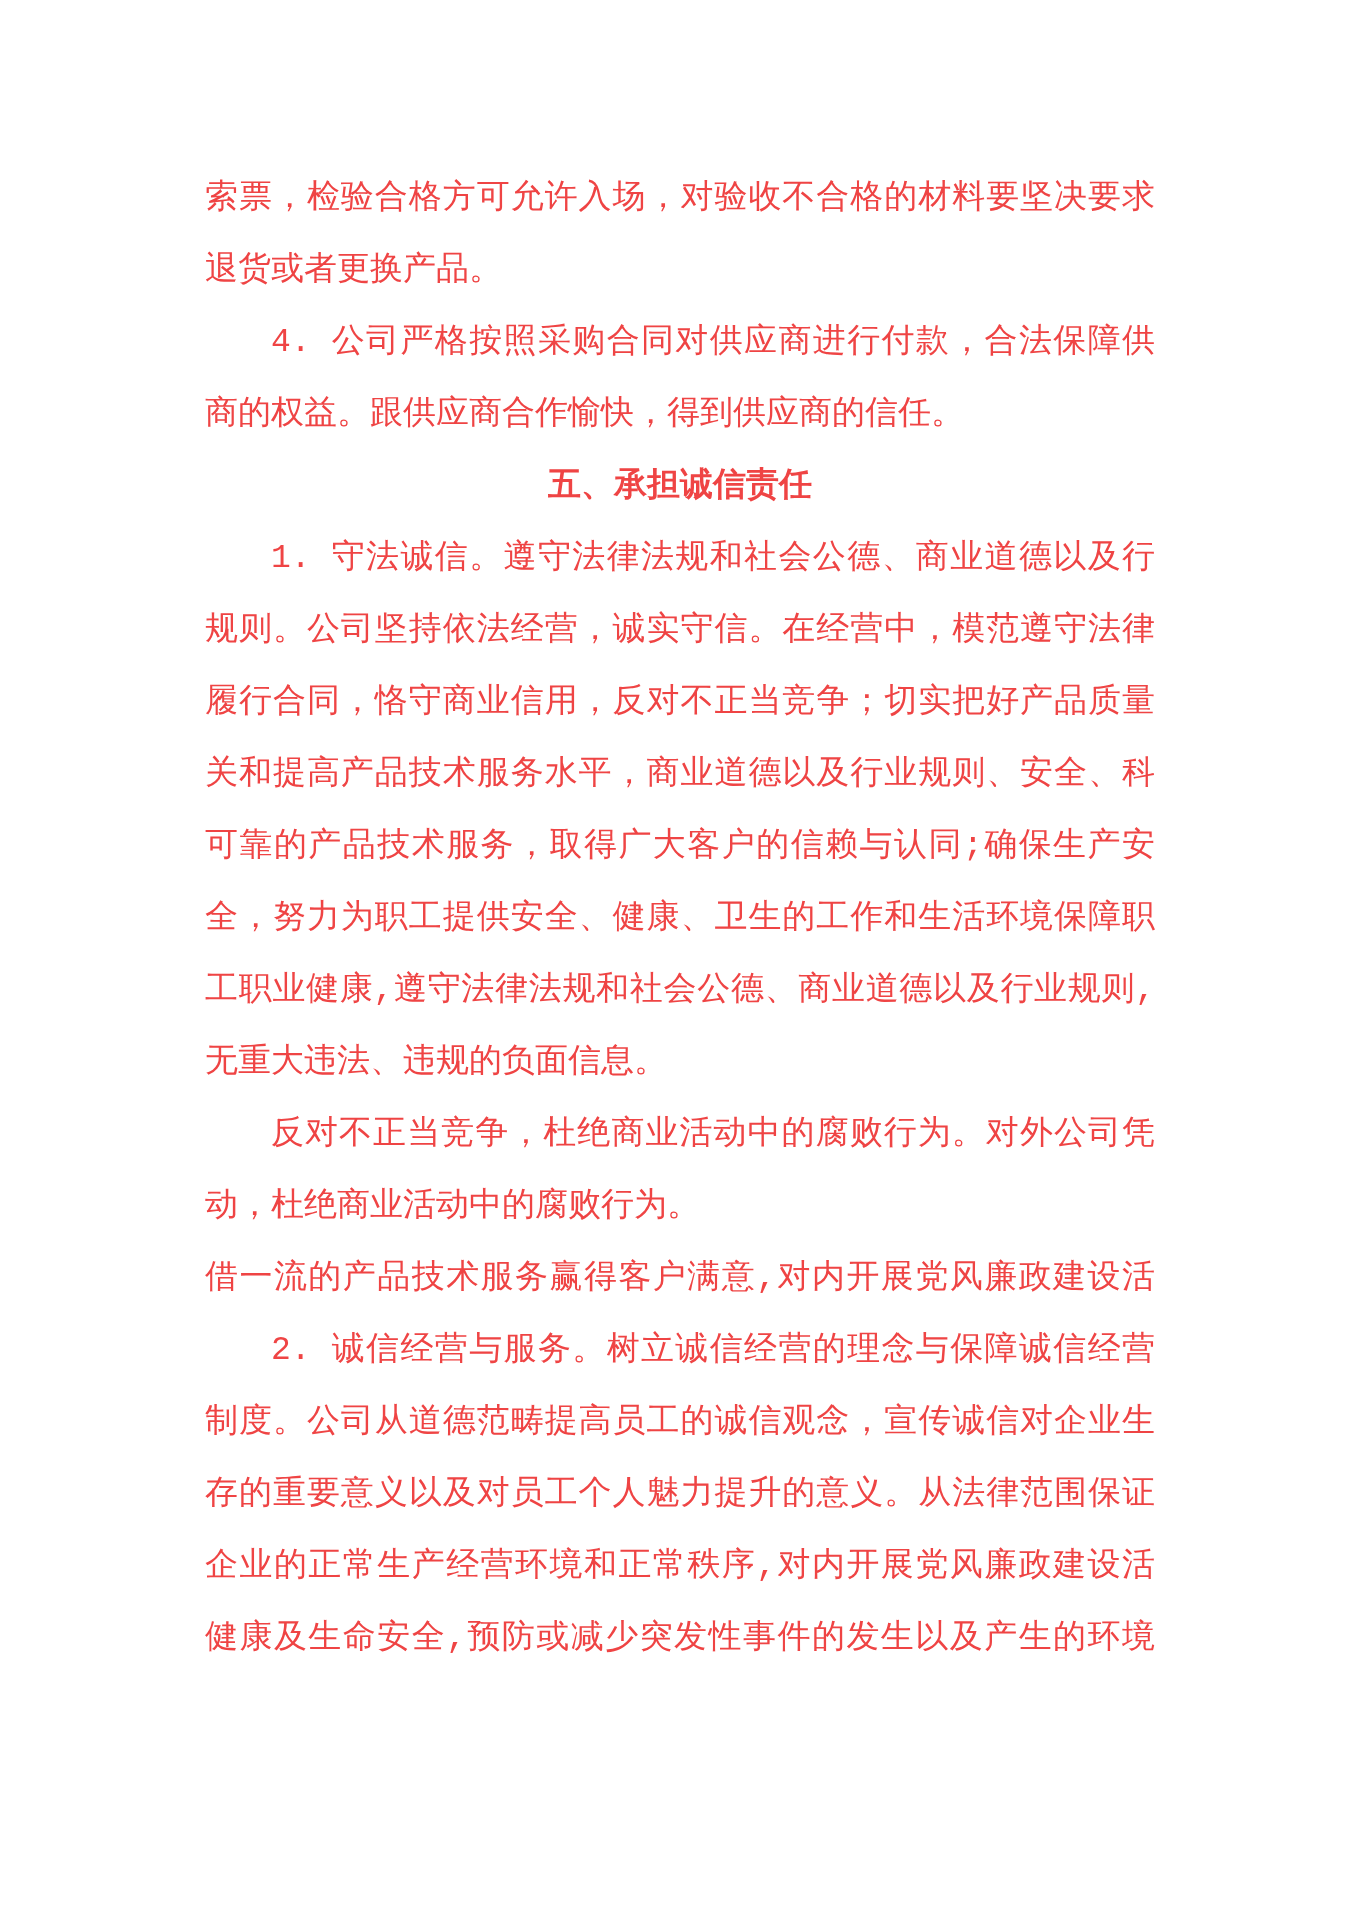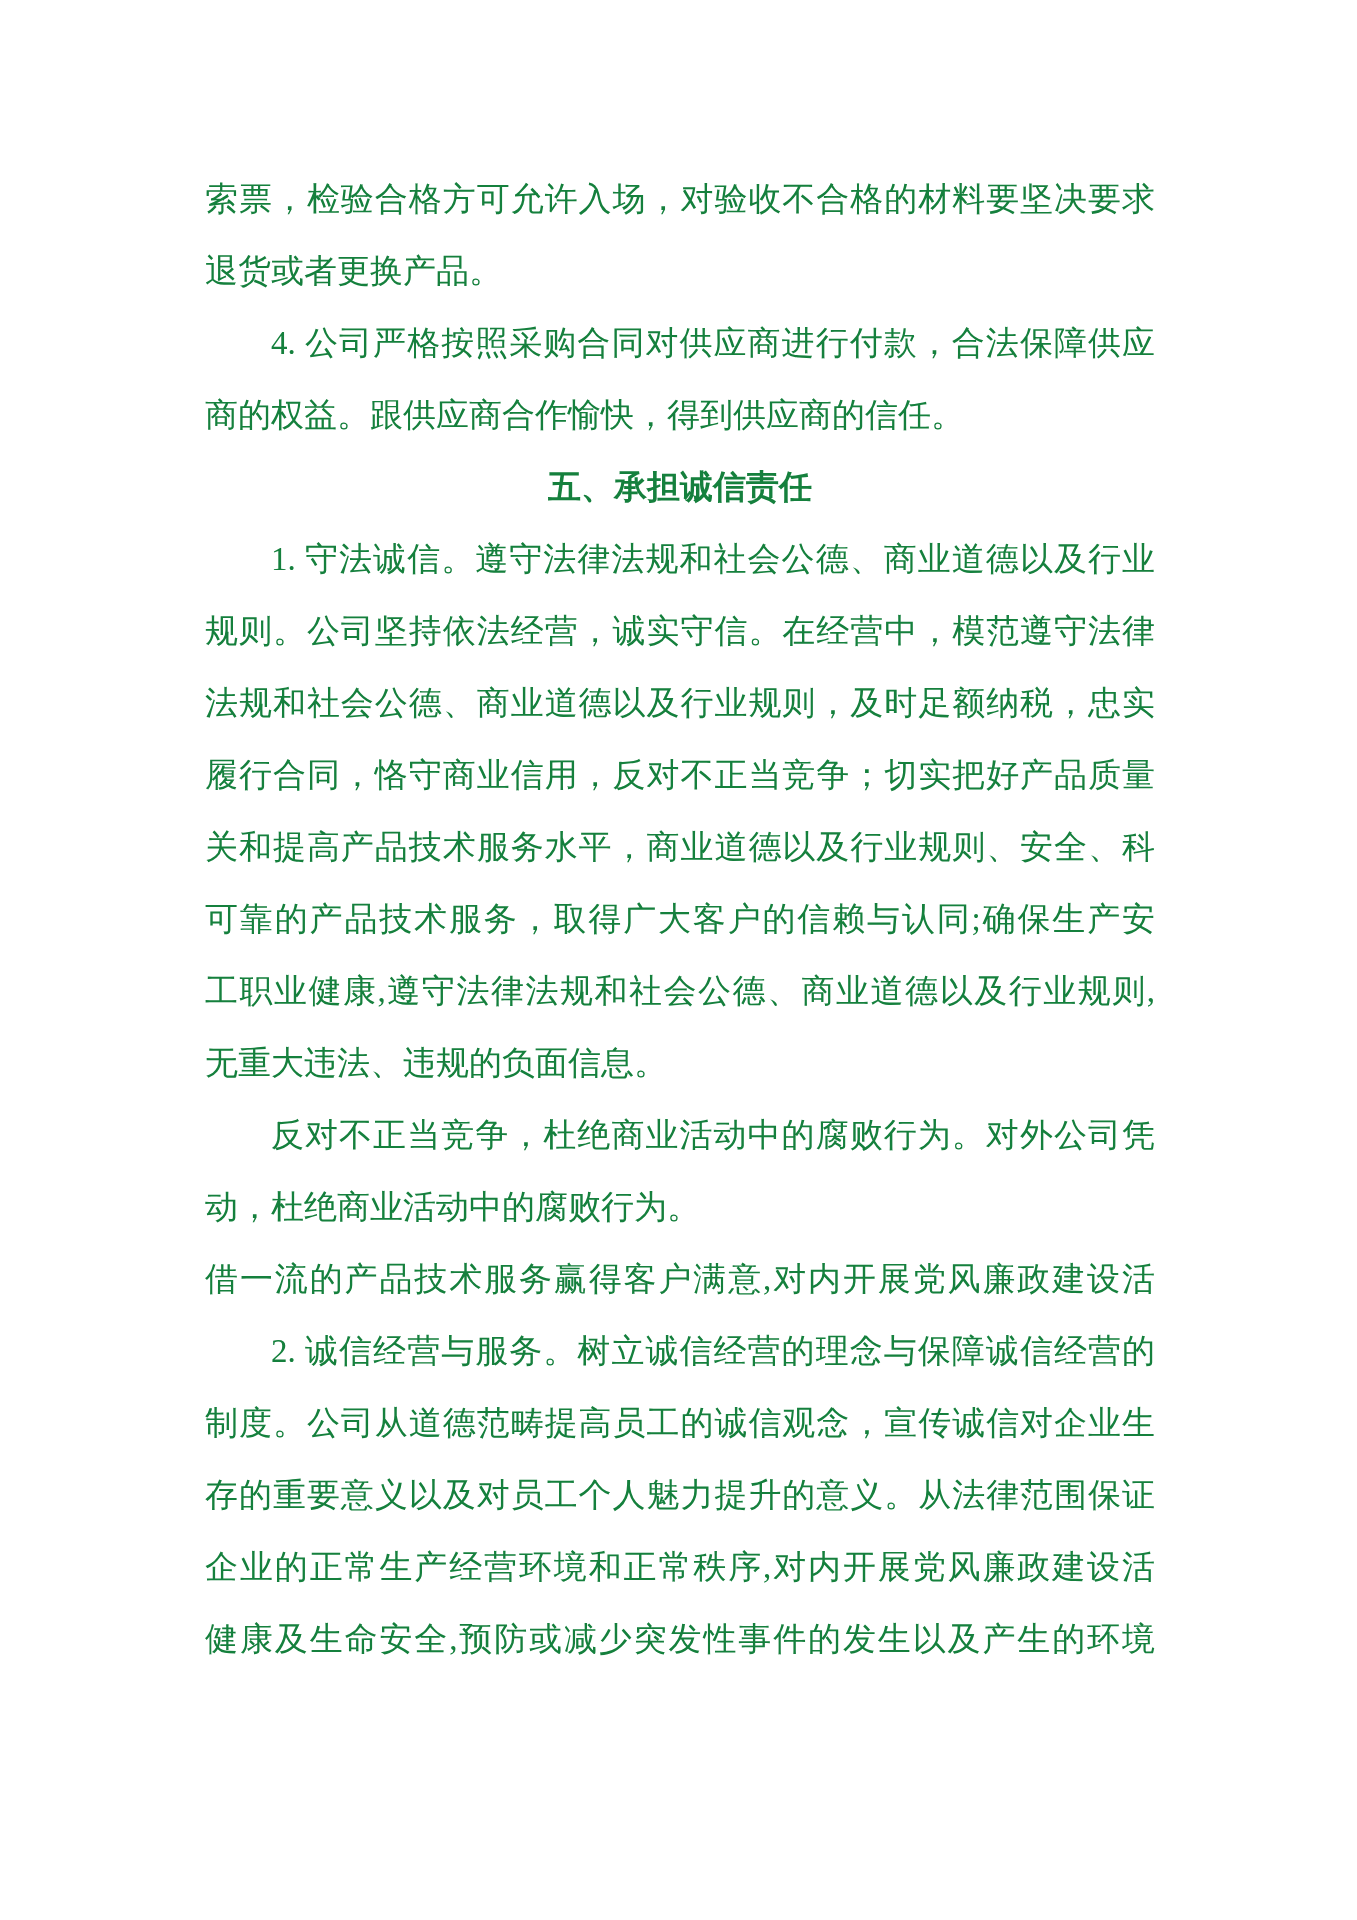--- a/index.html
+++ b/index.html
@@ -13,22 +13,22 @@
     width: 1357px;
     height: 1920px;
     background: #ffffff;
     overflow: hidden;
   }
   .content {
     position: absolute;
     left: 205px;
     top: 163px;
     width: 950px;
-    color: #15803d;
-    font-family: Liberation Serif, serif;
+    color: #ef4444;
+    font-family: Liberation Mono, monospace;
     font-size: 33px;
     line-height: 72px;
   }
   .line {
     height: 72px;
     overflow: hidden;
     text-align: justify;
     text-align-last: justify;
     text-justify: inter-character;
   }
@@ -51,24 +51,24 @@
 
 <div class="page">
   <div class="content">
     <div class="line">索票，检验合格方可允许入场，对验收不合格的材料要坚决要求</div>
     <div class="line end">退货或者更换产品。</div>
     <div class="line indent">4. 公司严格按照采购合同对供应商进行付款，合法保障供应</div>
     <div class="line end">商的权益。跟供应商合作愉快，得到供应商的信任。</div>
     <div class="line heading">五、承担诚信责任</div>
     <div class="line indent">1. 守法诚信。遵守法律法规和社会公德、商业道德以及行业</div>
     <div class="line">规则。公司坚持依法经营，诚实守信。在经营中，模范遵守法律</div>
-    <div class="line">法规和社会公德、商业道德以及行业规则，及时足额纳税，忠实</div>
     <div class="line">履行合同，恪守商业信用，反对不正当竞争；切实把好产品质量</div>
     <div class="line">关和提高产品技术服务水平，商业道德以及行业规则、安全、科学</div>
     <div class="line">可靠的产品技术服务，取得广大客户的信赖与认同;确保生产安</div>
+    <div class="line">全，努力为职工提供安全、健康、卫生的工作和生活环境保障职</div>
     <div class="line">工职业健康,遵守法律法规和社会公德、商业道德以及行业规则,</div>
     <div class="line end">无重大违法、违规的负面信息。</div>
     <div class="line indent">反对不正当竞争，杜绝商业活动中的腐败行为。对外公司凭</div>
     <div class="line end">动，杜绝商业活动中的腐败行为。</div>
     <div class="line">借一流的产品技术服务赢得客户满意,对内开展党风廉政建设活</div>
     <div class="line indent">2. 诚信经营与服务。树立诚信经营的理念与保障诚信经营的</div>
     <div class="line">制度。公司从道德范畴提高员工的诚信观念，宣传诚信对企业生</div>
     <div class="line">存的重要意义以及对员工个人魅力提升的意义。从法律范围保证</div>
     <div class="line">企业的正常生产经营环境和正常秩序,对内开展党风廉政建设活</div>
     <div class="line">健康及生命安全,预防或减少突发性事件的发生以及产生的环境</div>

